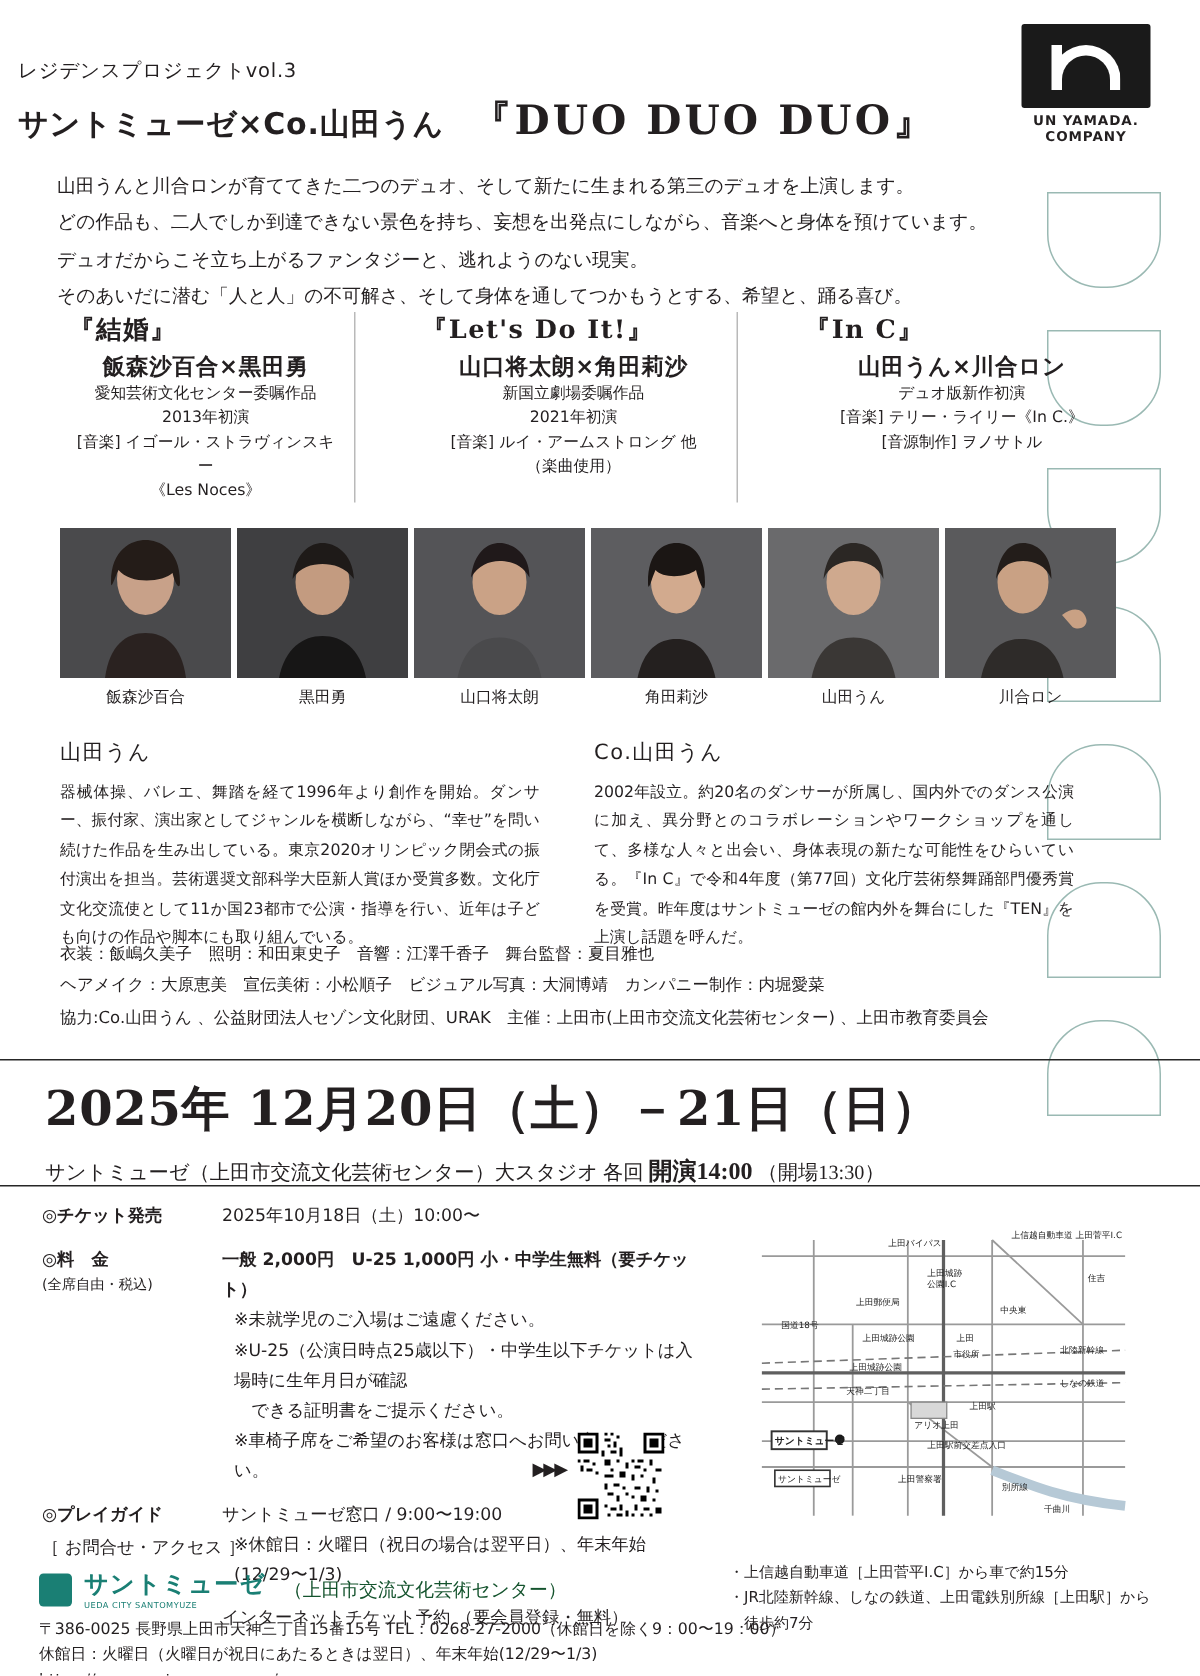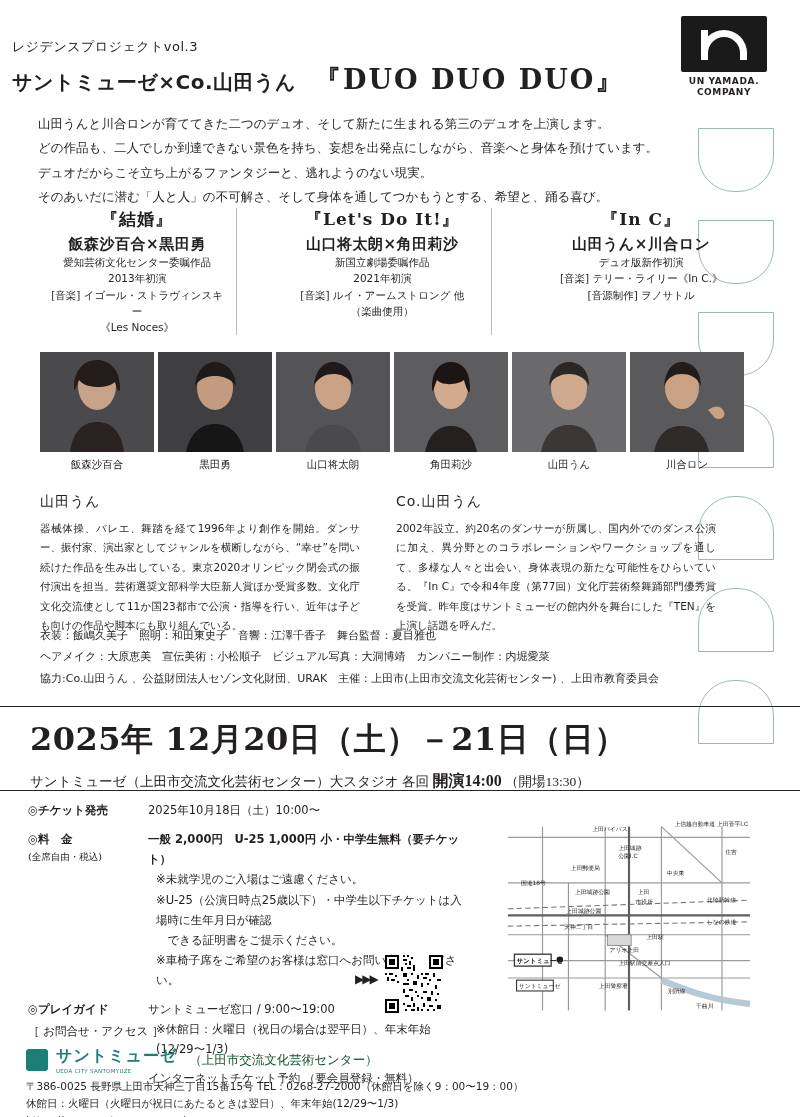--- a/index.html
+++ b/index.html
@@ -32,21 +32,21 @@
   
   .intro{position:absolute;left:38px;top:112px;width:700px;font-size:12.5px;line-height:1.95;}
 
   
   .works{position:absolute;left:38px;top:208px;width:716px;display:flex;}
   .work{padding:0 8px;position:relative;}
   .work:nth-child(1){width:200px;}
   .work:nth-child(2){width:222px;}
   .work:nth-child(3){width:230px;}
   .work + .work{border-left:1px solid #b9b9b9;padding-left:44px;}
-  .wtitle{font-size:17px;font-weight:bold;font-family:"DejaVu Serif","Liberation Serif",serif;text-align:center;letter-spacing:1px;}
+  .wtitle{font-size:17px;font-weight:bold;font-family:"DejaVu Serif","Liberation Serif",serif;text-align:left;letter-spacing:1px;}
   .wcast{font-size:15px;font-weight:bold;text-align:center;margin-top:4px;letter-spacing:.5px;}
   .wmeta{font-size:10.5px;text-align:center;margin-top:0;line-height:1.55;}
 
   
   .photos{position:absolute;left:40px;top:352px;width:712px;display:flex;gap:4px;}
   .pcell{width:114px;}
   .pimg{width:114px;height:100px;position:relative;overflow:hidden;background:#6d6d6d;}
   .pname{font-size:10.5px;text-align:center;margin-top:6px;}
   .fig{position:absolute;left:0;top:0;width:114px;height:100px;}
 
@@ -442,14 +442,19 @@
         <text x="16" y="134" font-size="6" font-weight="bold">サントミューゼ</text>
         <text x="110" y="136">上田駅前交差点入口</text>
         <text x="18" y="157">サントミューゼ</text>
         <text x="92" y="157">上田警察署</text>
         <text x="156" y="162">別所線</text>
         <text x="182" y="176">千曲川</text>
       </g>
     </svg>
   </div>
 
+  <div class="mapnotes">
+    <div>・上信越自動車道［上田菅平I.C］から車で約15分</div>
+    <div>・JR北陸新幹線、しなの鉄道、上田電鉄別所線［上田駅］から</div>
+    <div>　徒歩約7分</div>
+  </div>
 
 </div>
 
 </body></html>

